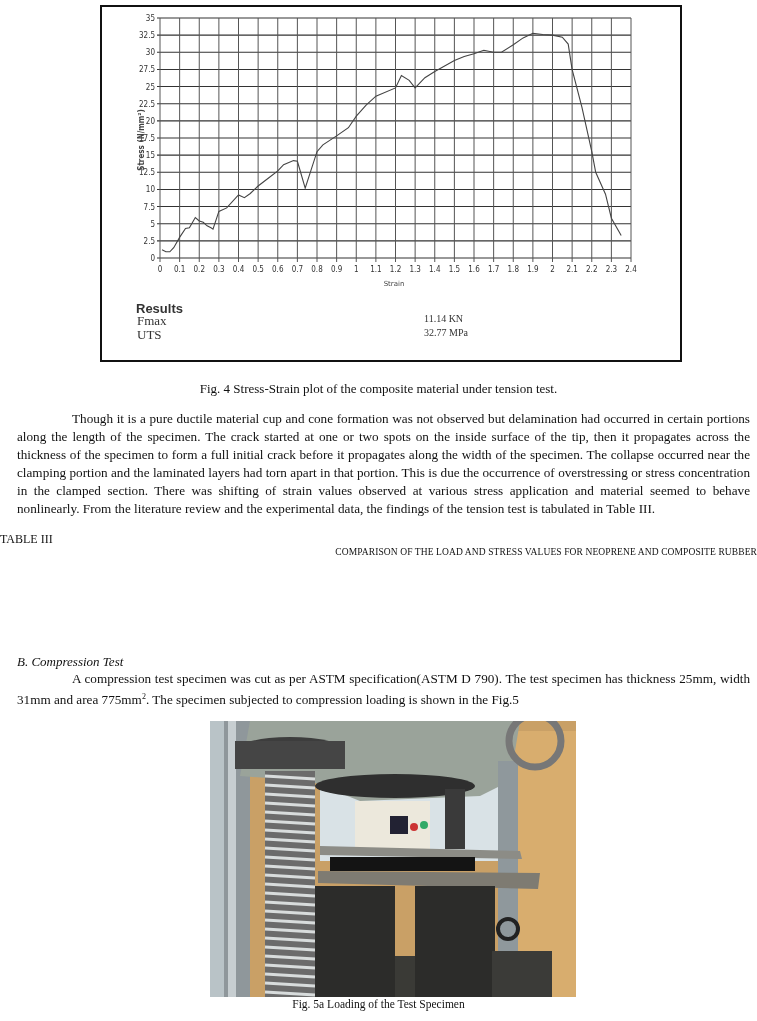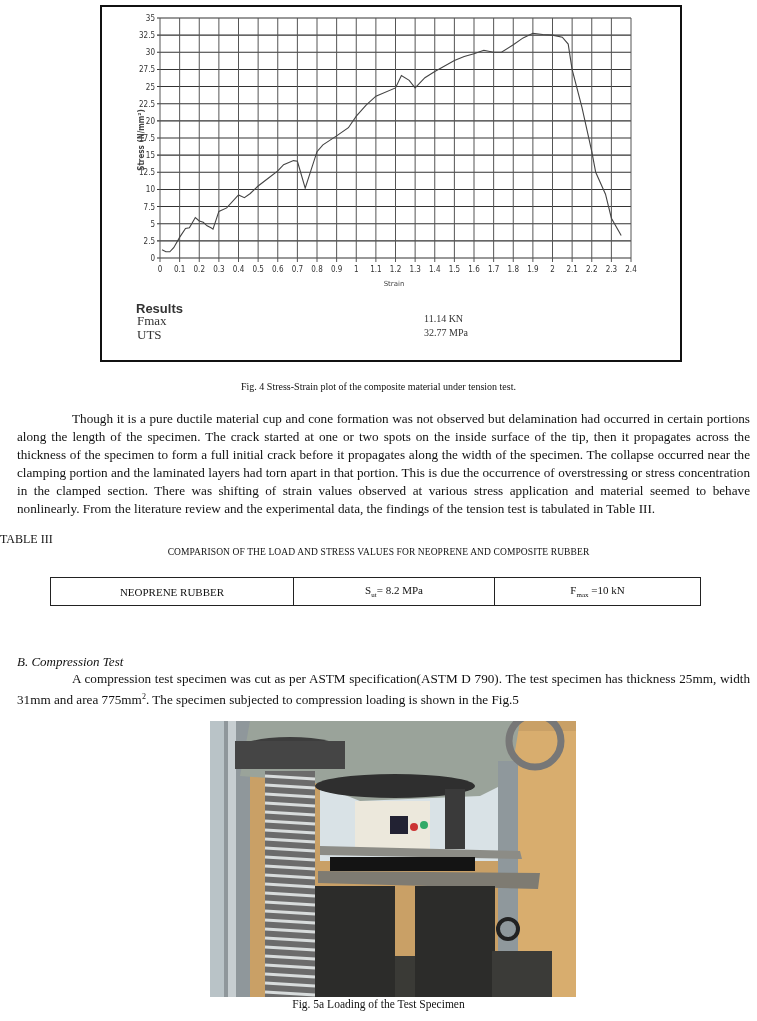--- a/index.html
+++ b/index.html
@@ -3,25 +3,25 @@
 <meta charset="utf-8">
 <style>
   html,body{margin:0;padding:0;background:#fff;}
   body{width:757px;height:1021px;position:relative;overflow:hidden;font-family:"Liberation Serif","DejaVu Serif",serif;color:#111;}
   .abs{position:absolute;}
   #fig4-frame{left:100px;top:5px;width:582px;height:357px;border:2px solid #111;box-sizing:border-box;}
   #chart-svg{position:absolute;left:0;top:0;}
   .results-title{left:136px;top:294px;font-family:"Liberation Sans","DejaVu Sans",sans-serif;font-weight:bold;font-size:13px;color:#333;margin-top:7px;}
   .res-label{font-size:13px;color:#333;}
   .res-val{font-size:10px;color:#333;}
-  .caption{font-size:10px;text-align:center;}
+  .caption{font-size:13px;text-align:center;}
   .body-text{left:17px;width:733px;font-size:13.2px;line-height:18px;text-align:justify;}
   .indent{display:inline-block;width:55px;}
   .table-title{left:0;width:757px;font-size:12px;}
-  .table-sub{left:0;width:757px;text-align:center;font-size:9.5px;letter-spacing:0.1px;}
+  .table-sub{left:0;width:757px;text-align:right;font-size:9.5px;letter-spacing:0.1px;}
   table#cmp{position:absolute;left:50px;top:577px;width:651px;border-collapse:collapse;font-size:11px;}
   table#cmp td{border:1px solid #222;height:27px;text-align:center;padding:0;}
   sub{font-size:7px;}
   .sec-head{left:17px;top:654px;font-style:italic;font-size:13px;}
   #photo{left:210px;top:721px;width:366px;height:276px;overflow:hidden;background:#c49a5e;}
 </style>
 </head>
 <body>
 
 <div id="fig4-frame" class="abs"></div>
@@ -127,25 +127,20 @@
 
 <div class="abs caption" style="left:0;width:757px;top:381px;">Fig. 4 Stress-Strain plot of the composite material under tension test.</div>
 
 <div class="abs body-text" style="top:410px;"><span class="indent"></span><span>Though it is a pure ductile material cup and cone formation was not observed but delamination had occurred in certain portions along the length of the specimen. The crack started at one or two spots on the inside surface of the tip, then it propagates across the thickness of the specimen to form a full initial crack before it propagates along the width of the specimen. The collapse occurred near the clamping portion and the laminated layers had torn apart in that portion. This is due the occurrence of overstressing or stress concentration in the clamped section. There was shifting of strain values observed at various stress application and material seemed to behave nonlinearly. From the literature review and the experimental data, the findings of the tension test is tabulated in Table III.</span></div>
 
 <div class="abs table-title" style="top:532px;">TABLE III</div>
 <div class="abs table-sub" style="top:547px;">COMPARISON OF THE LOAD AND STRESS VALUES FOR NEOPRENE AND COMPOSITE RUBBER</div>
 
 <table id="cmp">
   <tbody>
-      <tr>
-    <td style="width:242px;">NEOPRENE RUBBER</td>
-    <td style="width:200px;"><span>S</span><sub>ut</sub><span>= 8.2 MPa</span></td>
-    <td><span>F</span><sub>max</sub><span> =10 kN</span></td>
-  </tr>
 </tbody>
   </table>
 
 <div class="abs sec-head">B. Compression Test</div>
 <div class="abs body-text" style="top:670px;"><span class="indent"></span><span>A compression test specimen was cut as per ASTM specification(ASTM D 790). The test specimen has thickness 25mm, width 31mm and area 775mm</span><sup style="font-size:8px;">2</sup><span>. The specimen subjected to compression loading is shown in the Fig.5</span></div>
 
 <div id="photo" class="abs">
   <svg width="366" height="276" viewBox="0 0 366 276">
     <rect x="0" y="0" width="366" height="276" fill="#c9a066"></rect>
     <rect x="300" y="10" width="66" height="266" fill="#d8ad6e"></rect>

